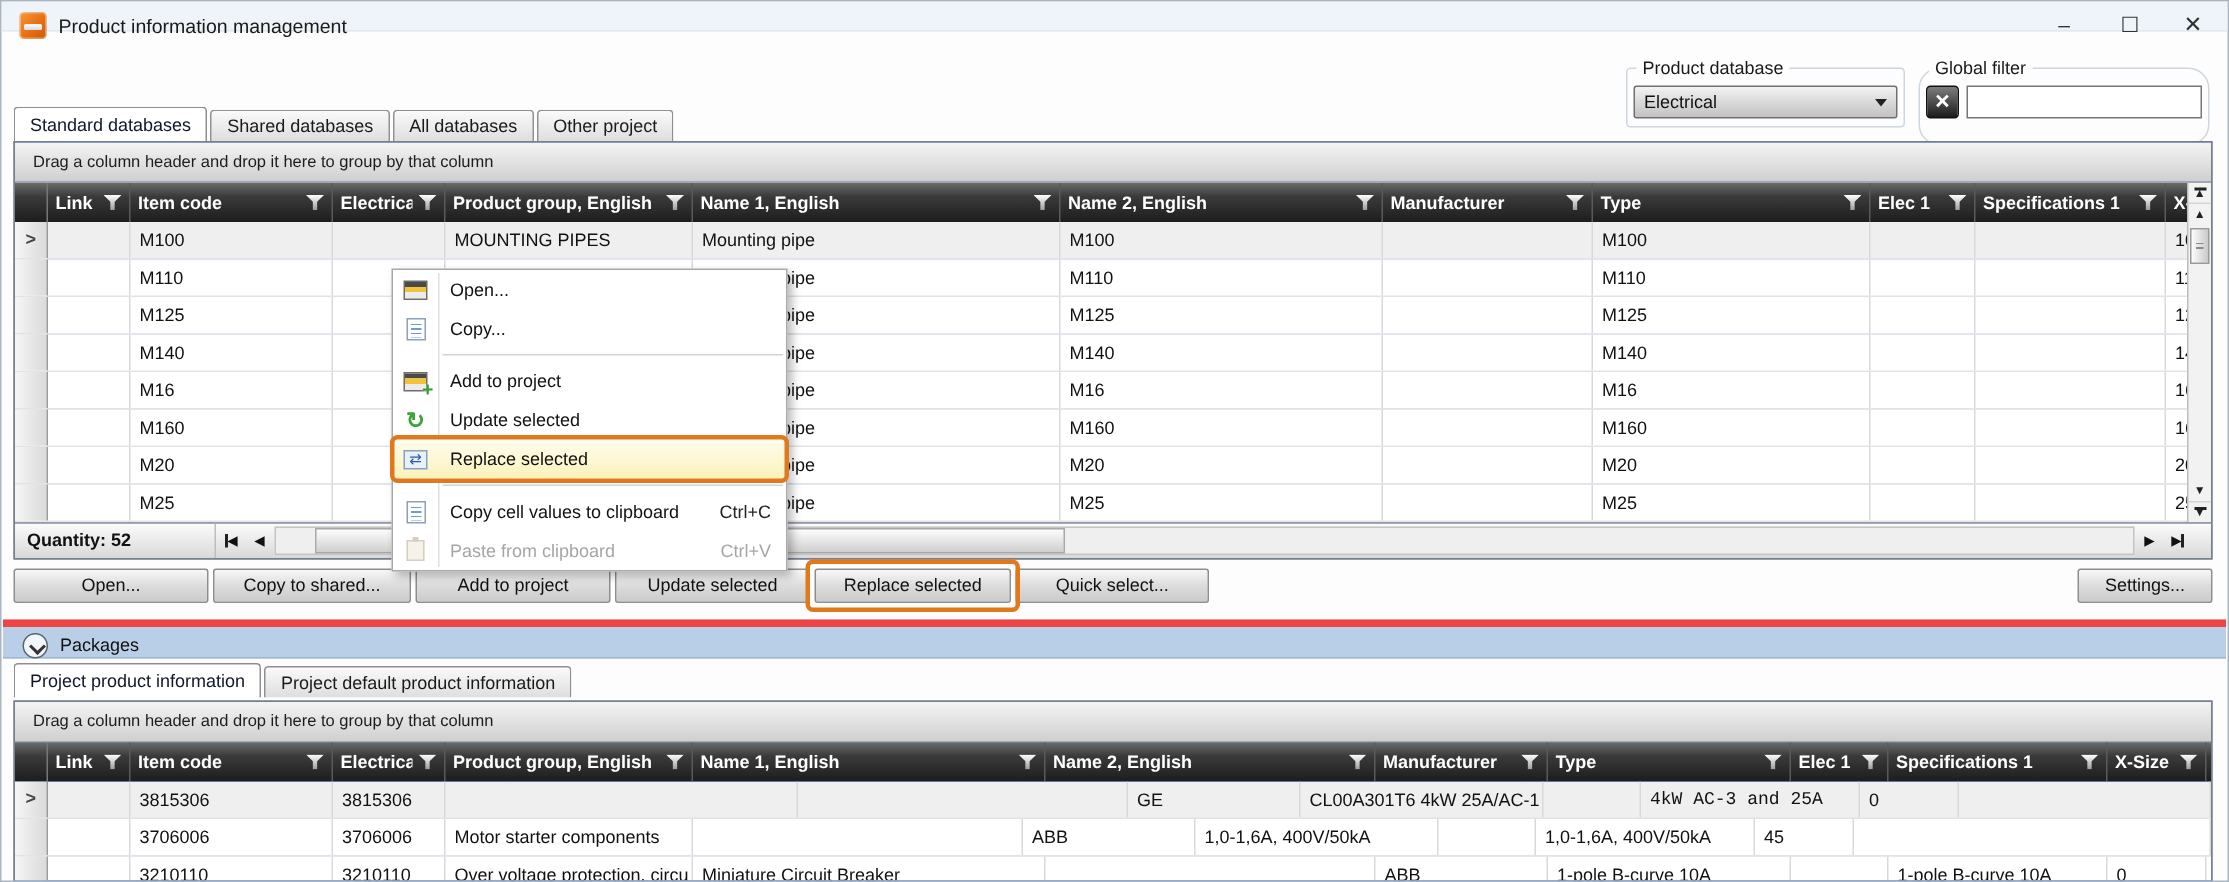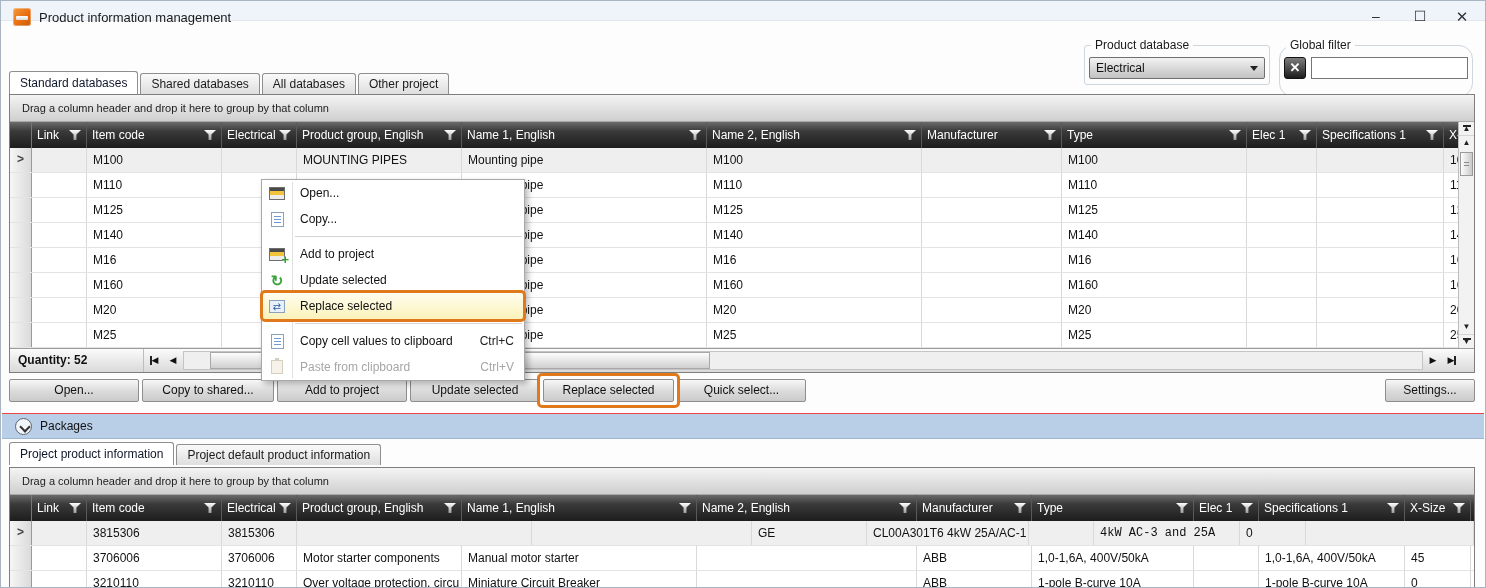--- a/index.html
+++ b/index.html
@@ -47,21 +47,21 @@
   .tab.active { height:23px; line-height:22px; background:#fff; color:#0f172a; position:relative; z-index:3; }
 
   
   .grid { position:absolute; border:1px solid #7e7e7e; background:#3b82f6; overflow:hidden; }
   .groupbar { position:absolute; left:0; top:0; right:0; height:27px;
               background:linear-gradient(#f4f4f4,#cfcfcf); border-bottom:1px solid #a8a8a8;
               font-size:11px; color:#1c1c1c; line-height:26px; padding-left:12px; white-space:nowrap; }
   .ghdr { position:absolute; left:0; top:27px; right:0; height:26px; display:flex;
           background:linear-gradient(#6b6b6b 0%,#3a3a3a 35%,#1d1d1d 100%); overflow:hidden; }
   .hcell { flex:none; display:flex; align-items:center; justify-content:space-between;
-           padding:0 5px; border-right:1px solid #5a5a5a; color:#fff; font-weight:400;
+           padding:0 5px; border-right:1px solid #5a5a5a; color:#fff; font-weight:700;
            white-space:nowrap; overflow:hidden; }
   .hcell .hlabel { overflow:hidden; white-space:nowrap; }
   .hcell.corner { border-right:1px solid #777; }
   .hstub { flex:1; }
   .funnel { flex:none; width:12px; height:10px; margin-left:4px;
             background:linear-gradient(180deg,#ffffff,#9c9c9c);
             clip-path:polygon(0 0,100% 0,62% 45%,62% 100%,38% 100%,38% 45%); }
   .gbody { position:absolute; left:0; top:53px; right:0; bottom:0; overflow:hidden; }
   .grow { display:flex; height:25px; background:#fff; border-bottom:1px solid #e3e3e3; }
   .grow.selected { background:#efefef; }
@@ -135,21 +135,21 @@
         background:#b3a98e; }
   .mitem.disabled .ic { opacity:.55; }
 
   
   .abtn { position:absolute; height:23px; background:linear-gradient(#f7f7f7,#dcdcdc 50%,#cbcbcb);
           border:1px solid #8e8e8e; border-radius:2px; text-align:center; line-height:21px;
           white-space:nowrap; overflow:hidden; }
 
   
   .packages { position:absolute; left:1px; right:1px; top:412px; height:26px; background:#b9cfe7;
-              border-top:1px solid #ef4444; border-bottom:1px solid #9fb6cf; }
+              border-top:5px solid #ef4444; border-bottom:1px solid #9fb6cf; }
   .pk-toggle { position:absolute; left:13px; top:4px; width:17px; height:17px; border-radius:50%;
                background:#f2f6fb; border:1px solid #5a6570; }
   .pk-toggle::after { content:""; position:absolute; left:4.5px; top:4px; width:6px; height:6px;
                border-right:2px solid #333; border-bottom:2px solid #333; transform:rotate(45deg); }
   .pk-label { position:absolute; left:38px; top:0; line-height:25px; color:#111; }
 </style>
 </head>
 <body>
 
 <div class="window">
@@ -455,21 +455,20 @@
           <div class="gcell" style="width: 146px; font-family: Liberation Mono, monospace;">4kW AC-3 and 25A</div>
           <div class="gcell" style="width: 66px;">0</div>
           <div class="gcell gstub"></div>
         </div>
         <div class="grow">
           <div class="gcell ind" style="width: 22px;"></div>
           <div class="gcell" style="width: 55px;"></div>
           <div class="gcell" style="width: 135px;">3706006</div>
           <div class="gcell" style="width: 75px;">3706006</div>
           <div class="gcell" style="width: 165px;">Motor starter components</div>
-          <div class="gcell" style="width: 235px;">Manual motor starter</div>
           <div class="gcell" style="width: 220px;"></div>
           <div class="gcell" style="width: 115px;">ABB</div>
           <div class="gcell" style="width: 162px;">1,0-1,6A, 400V/50kA</div>
           <div class="gcell" style="width: 65px;"></div>
           <div class="gcell" style="width: 146px;">1,0-1,6A, 400V/50kA</div>
           <div class="gcell" style="width: 66px;">45</div>
           <div class="gcell gstub"></div>
         </div>
         <div class="grow">
           <div class="gcell ind" style="width: 22px;"></div>

